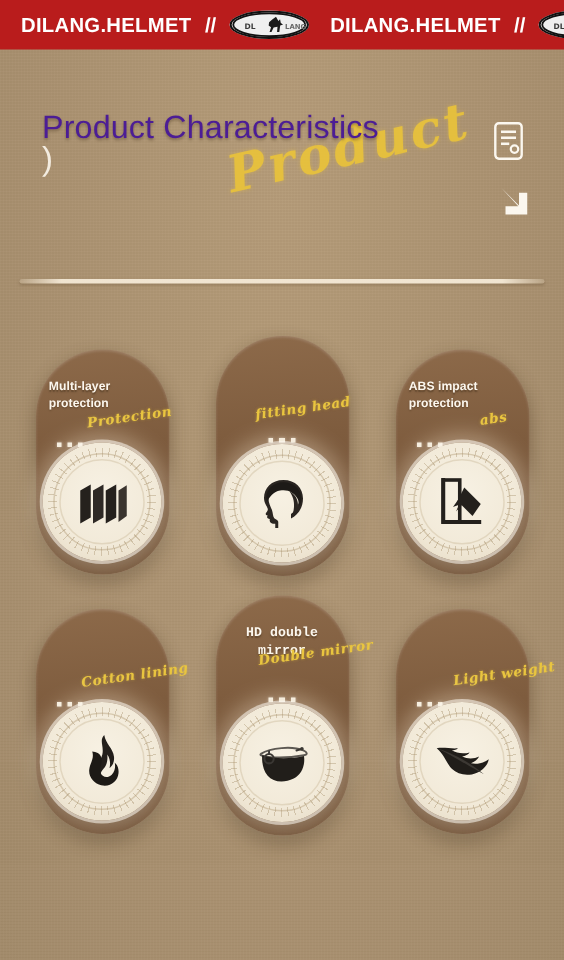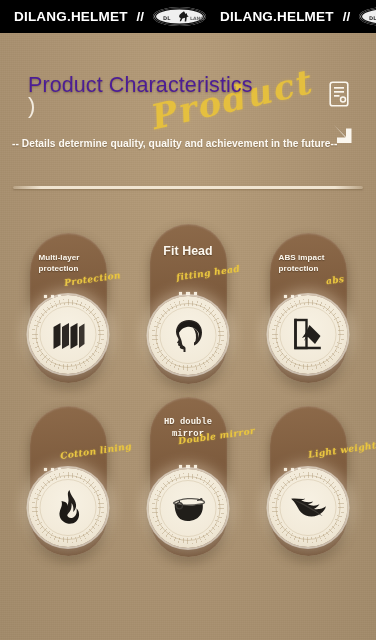--- a/index.html
+++ b/index.html
@@ -22,21 +22,21 @@
     pointer-events:none;
     opacity:.30;
     background-image:
       repeating-linear-gradient(0deg, rgba(255,255,255,.055) 0 1px, rgba(0,0,0,.035) 1px 2px),
       repeating-linear-gradient(90deg, rgba(255,255,255,.045) 0 1px, rgba(0,0,0,.03) 1px 2px);
   }
 
   
   .topbar{
     position:absolute; top:0; left:0; right:0; height:33px;
-    background:#000000; z-index:40;
+    background:#b91c1c; z-index:40;
     display:flex; align-items:center; gap:14px;
     padding-left:14px; overflow:hidden;
   }
   .mq-item{ display:flex; align-items:center; gap:9px; flex:0 0 auto; }
   .mq-text{
     color:#fff; font-weight:bold; font-size:13.5px;
     letter-spacing:.2px; white-space:nowrap;
   }
   .mq-slash{ color:#fff; font-weight:bold; font-size:13.5px; }
   .logo-oval{
@@ -98,21 +98,21 @@
     grid-template-columns:repeat(3,1fr);
     row-gap:22px;
     padding:0 8px;
     justify-items:center;
   }
   .cell{ width:100%; display:flex; justify-content:center; }
   .cell.raised{ margin-top:-9px; }
 
   .card{
     position:relative;
-    width:77px; height:150px;
+    width:89px; height:150px;
     border-radius:46px;
     background:linear-gradient(175deg,#8d6a4a 0%,#7e5c3e 42%,#6e4f35 100%);
     box-shadow:
       0 5px 11px rgba(74,53,31,.45),
       inset 0 1px 2px rgba(255,255,255,.17);
   }
   .card.tall{ height:160px; }
 
   .card-title{
     position:absolute; top:19px; left:9px; right:9px;
@@ -218,21 +218,20 @@
         <text x="36" y="11.6" font-family="DejaVu Sans, sans-serif" font-size="4.6" font-weight="bold" fill="#6b6b6b">LANG</text>
       </svg>
     </span>
   </div>
 </div>
 
 <div class="hero">
   <div class="hero-script">Product</div>
   <div class="hero-title">Product Characteristics</div>
   <div class="hero-paren">)</div>
-  <div class="hero-sub">-- Details determine quality, quality and achievement in the future--</div>
 
   <div class="hero-icons">
     <span class="doc-icon" style="display:block">
       <svg width="20" height="26" viewBox="0 0 20 26">
         <rect x="1.2" y="1.2" width="17.6" height="23.6" rx="2.4" fill="none" stroke="#fbf7ef" stroke-width="1.6"></rect>
         <rect x="5" y="6" width="10" height="1.7" fill="#fbf7ef"></rect>
         <rect x="5" y="10" width="10" height="1.7" fill="#fbf7ef"></rect>
         <rect x="5" y="14" width="5.5" height="1.7" fill="#fbf7ef"></rect>
         <circle cx="14" cy="18.4" r="2.5" fill="none" stroke="#fbf7ef" stroke-width="1.5"></circle>
       </svg>
@@ -267,21 +266,20 @@
             <path d="M22 9 L29 5 L29 27 L22 31 Z" fill="#25211d"></path>
             <path d="M30.5 9 L36 5.5 L36 26 L30.5 30 Z" fill="#3a342e"></path>
           </svg>
         </span>
       </div>
     </div>
   </div>
 
   <div class="cell raised">
     <div class="card tall">
-      <div class="card-title center big">Fit Head</div>
       <div class="card-script" style="left:26px; top:44px;">fitting head</div>
       <div class="dots center">
           <i></i>
           <i></i>
           <i></i>
         </div>
       <div class="seal">
         <span class="seal-ticks"></span>
         <span class="seal-glyph">
           <svg width="40" height="40" viewBox="0 0 40 40">

